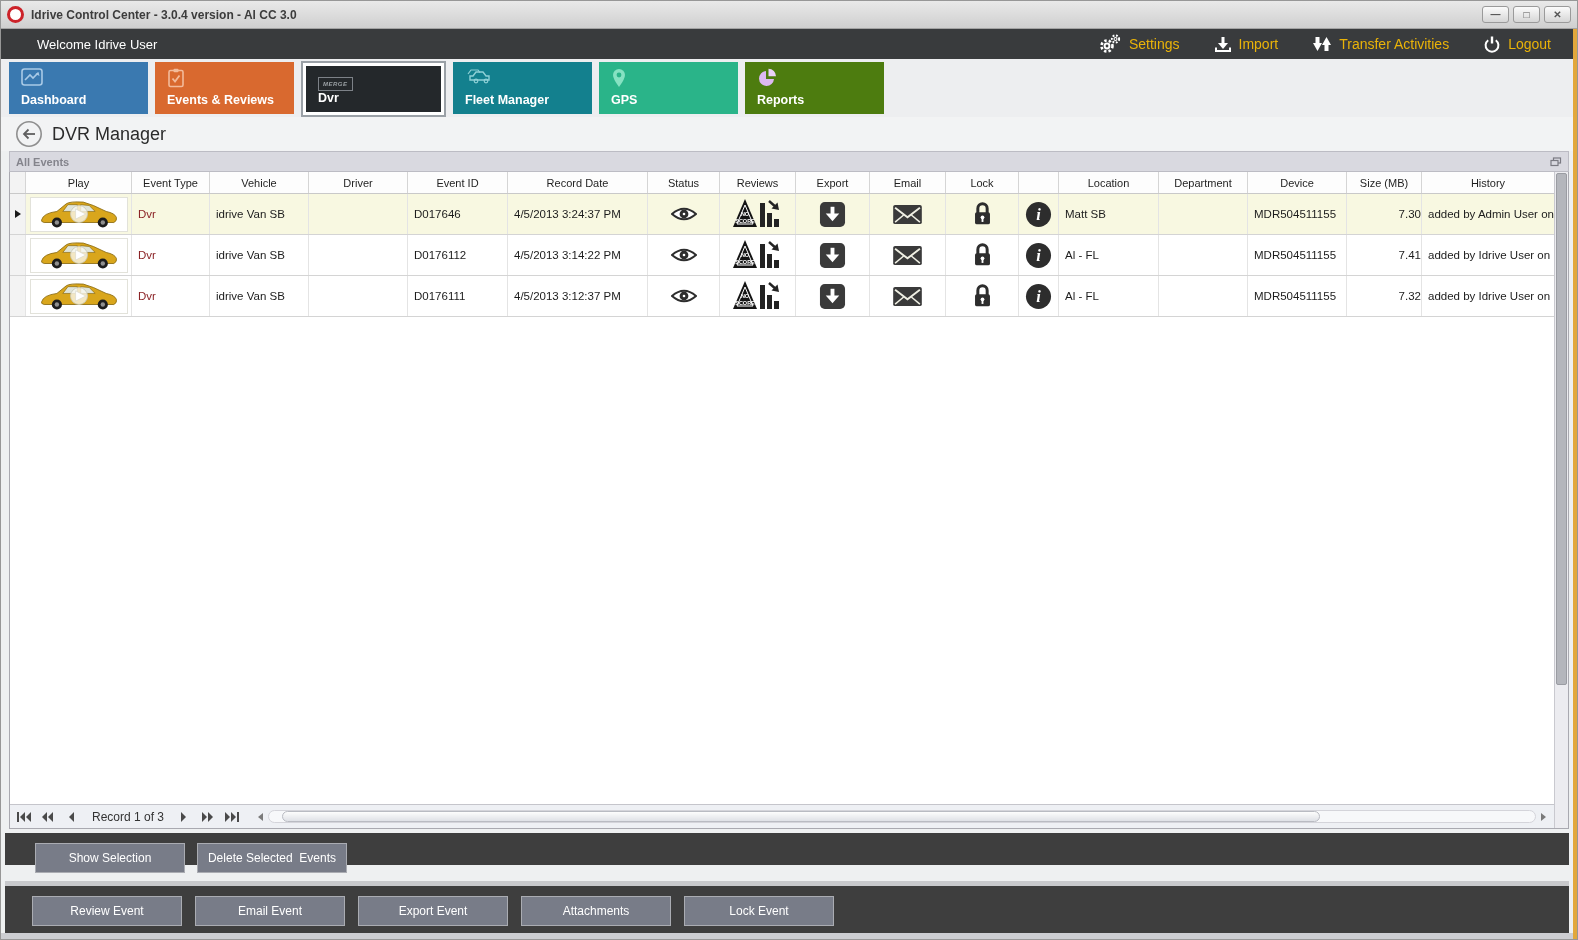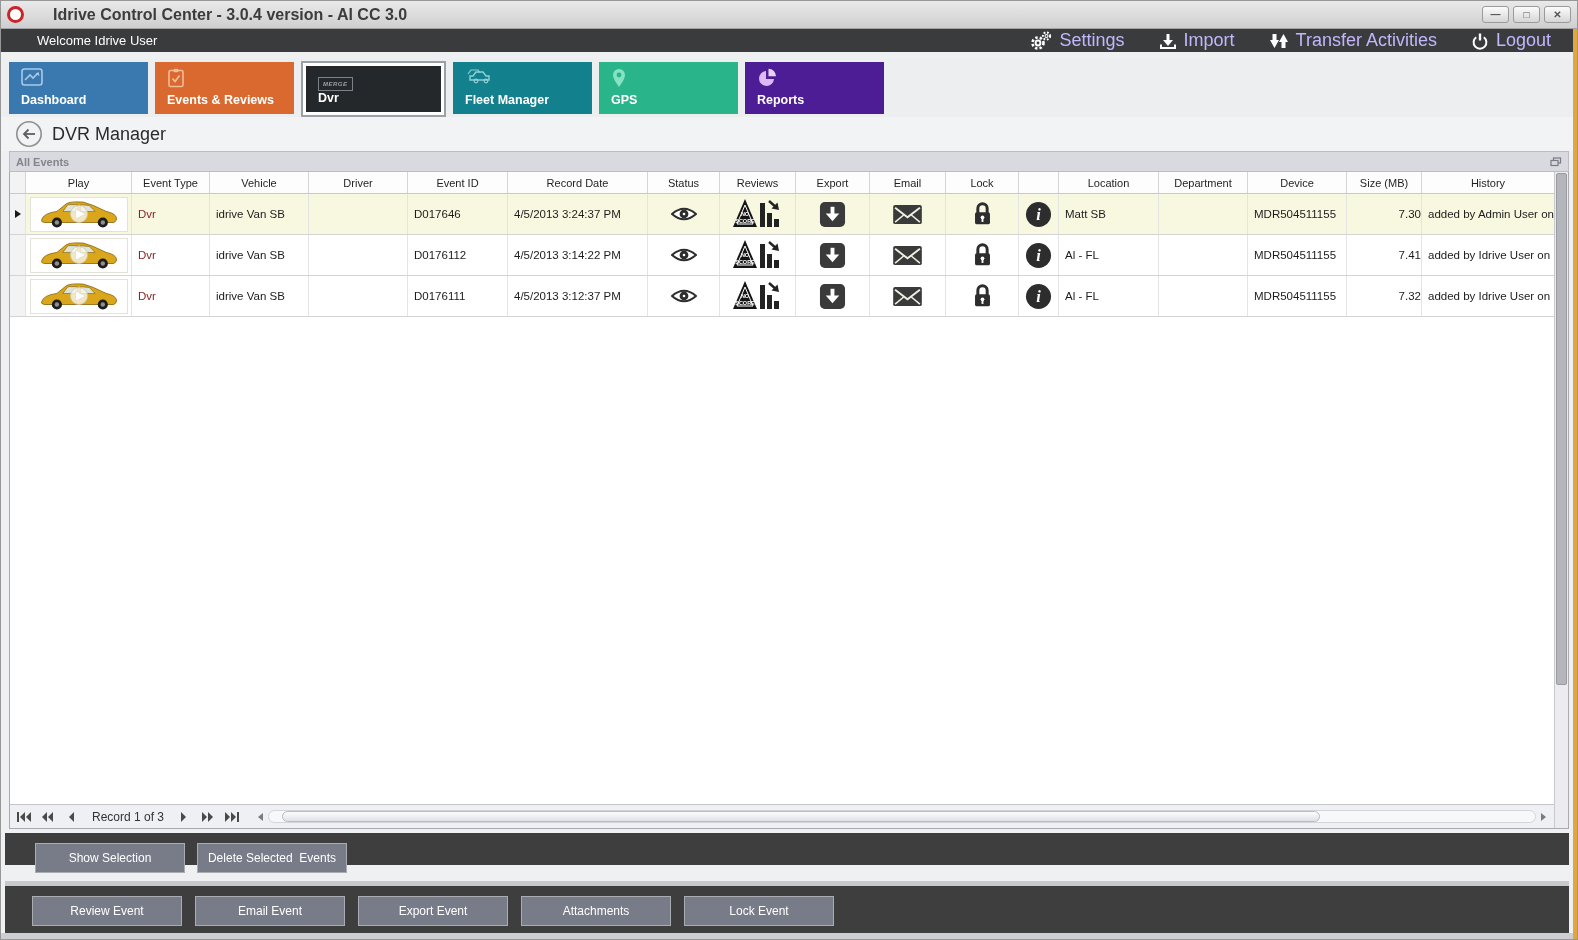--- a/index.html
+++ b/index.html
@@ -8,32 +8,32 @@
 
   .window { position:absolute; inset:0; background:#eef0f1; border:1px solid #979797; }
   .right-edge { position:absolute; top:28px; right:0; bottom:0; width:4px; background:#e2a73c; z-index:60; }
   .bottom-edge { position:absolute; left:0; right:4px; bottom:0; height:6px; background:#cdced2; z-index:55; }
 
   
   .titlebar { position:absolute; top:0; left:0; right:0; height:28px;
     background:linear-gradient(#e9e9e9,#cfcfcf); border-bottom:1px solid #a3a3a3;
     display:flex; align-items:center; padding:0 6px; z-index:70; }
   .app-logo { width:17px; height:17px; border-radius:50%; border:3px solid #cc2229; background:#fff; margin-right:7px; flex:none; }
-  .title-text { font-size:16px; font-weight:bold; color:#3c3c3c; flex:1;margin-left:22px; }
+  .title-text { font-size:12px; font-weight:bold; color:#3c3c3c; flex:1; }
   .win-btns { display:flex; gap:4px; }
   .win-btn { width:27px; height:17px; border:1px solid #9a9a9a; border-radius:3px;
     background:linear-gradient(#fbfbfb,#d6d6d6); color:#555; font-size:10px; font-weight:bold;
     display:flex; align-items:center; justify-content:center; line-height:1; }
 
   
-  .welcomebar { position:absolute; top:28px; left:0; right:0; height:23px; background:#393b3d;
+  .welcomebar { position:absolute; top:28px; left:0; right:0; height:30px; background:#393b3d;
     display:flex; align-items:center; color:#fff; z-index:40; }
   .welcome-text { font-size:13px; margin-left:36px; flex:1; }
   .top-actions { display:flex; align-items:center; gap:34px; margin-right:26px; }
-  .top-action { display:flex; align-items:center; gap:7px; font-size:18px; color:#c4b5fd; cursor:default; }
+  .top-action { display:flex; align-items:center; gap:7px; font-size:14px; color:#eab308; cursor:default; }
 
   
   .tilesrow { position:absolute; top:58px; left:0; right:0; height:58px; background:#edeef0;
     display:flex; align-items:flex-start; padding:3px 0 0 8px; gap:7px; z-index:30; }
   .tile { width:139px; height:52px; position:relative; color:#fff; flex:none; }
   .tile-icon { position:absolute; left:12px; top:6px; height:20px; }
   .tile-label { position:absolute; left:12px; bottom:7px; font-size:12.5px; font-weight:bold; white-space:nowrap; }
   .tile-sel-wrap { width:145px; height:56px; border:2px solid #9aa0a6; outline:1px solid #fff; outline-offset:-3px;
     padding:3px; background:#fff; flex:none; margin-top:-1px; }
   .tile-sel-wrap .tile { width:100%; height:100%; }
@@ -259,21 +259,21 @@
     </div>
     <div class="tile" style="background: rgb(42, 180, 137);">
       <div class="tile-icon">
         <svg width="16" height="20" viewBox="0 0 16 20">
           <path d="M8 1 a6 6 0 0 1 6 6 q0 4 -6 12 q-6 -8 -6 -12 a6 6 0 0 1 6 -6 Z" fill="#86e2c2"></path>
           <circle cx="8" cy="7" r="2.4" fill="#2ab489"></circle>
         </svg>
       </div>
       <div class="tile-label">GPS</div>
     </div>
-    <div class="tile" style="background: #4c1d95; padding-left: 46px;">
+    <div class="tile" style="background: #4d7c0f; padding-left: 46px;">
       <div class="tile-icon">
         <svg width="20" height="20" viewBox="0 0 20 20">
           <path d="M9 3 a7.5 7.5 0 1 0 8 8 h-8 Z" fill="#dcb9f2"></path>
           <path d="M11.5 0.8 a7.5 7.5 0 0 1 7.5 7.5 h-7.5 Z" fill="#e9d2f8"></path>
         </svg>
       </div>
       <div class="tile-label">Reports</div>
     </div>
   </div>
 

